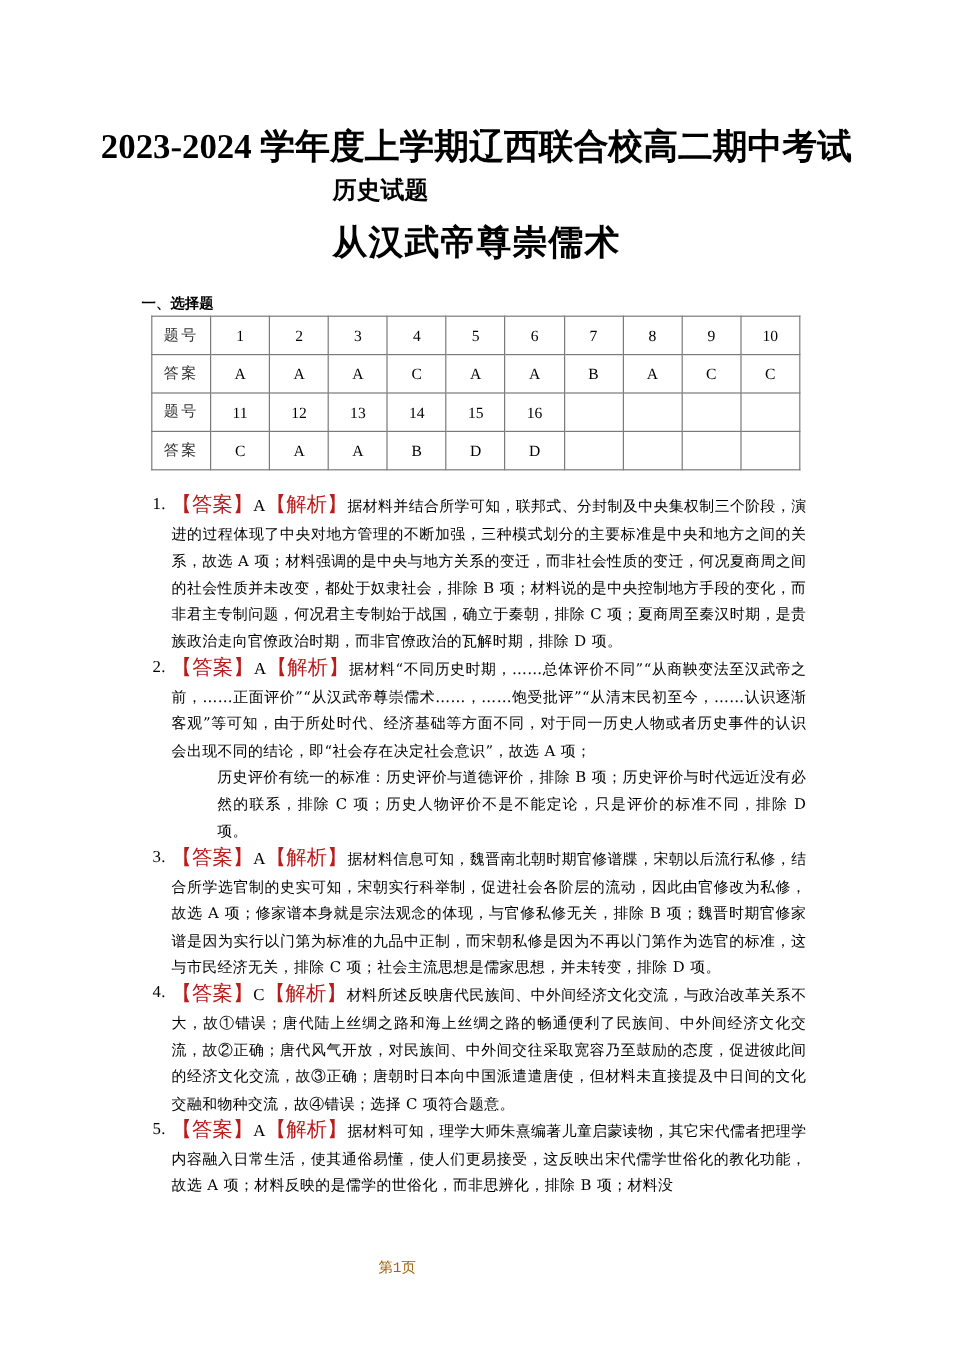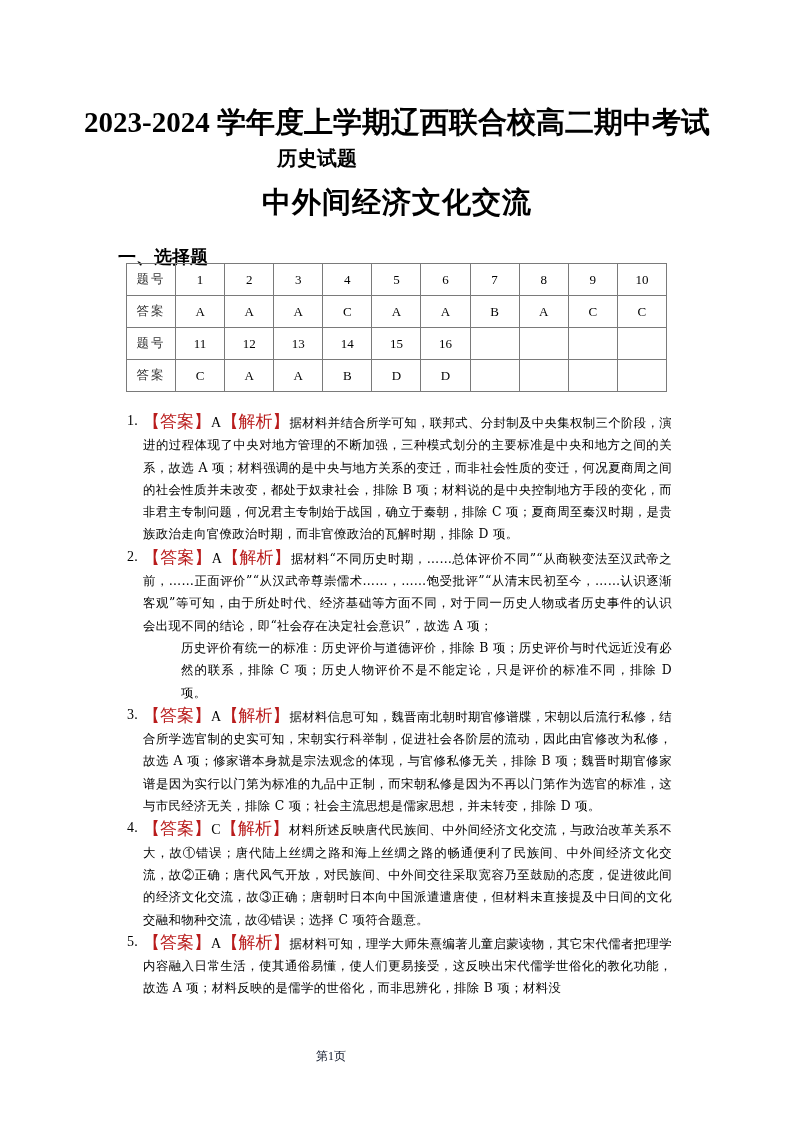--- a/index.html
+++ b/index.html
@@ -5,40 +5,40 @@
   html, body { margin: 0; padding: 0; background: #ffffff; }
   body { width: 794px; height: 1123px; position: relative; overflow: hidden;
          font-family: "DejaVu Serif", "Liberation Serif", serif; color: #000; }
   .title1 { position: absolute; top: 103px; left: 0; width: 794px; text-align: center;
             font-family: "Liberation Serif", "DejaVu Serif", serif; font-weight: bold; font-size: 29px; letter-spacing: 0px; }
   .title2 { position: absolute; top: 145px; left: 0; width: 634px; text-align: center;
             font-weight: bold; font-size: 20px; }
   .title3 { position: absolute; top: 183px; left: 0; width: 794px; text-align: center;
             font-family: "DejaVu Sans", "Liberation Sans", sans-serif; font-weight: bold; font-size: 29px; letter-spacing: 1px; }
   .section-heading { position: absolute; top: 245px; left: 118px; font-family: "DejaVu Sans", sans-serif;
-            font-weight: bold; font-size: 18px; }
+            font-weight: bold; font-size: 12px; }
   table.answers { position: absolute; top: 263px; left: 126px; border-collapse: collapse; width: 541px; }
   table.answers td { border: 1px solid #7a7a7a; height: 31px; text-align: center; font-size: 13px;
             font-family: "Liberation Serif", "DejaVu Serif", serif; padding: 0; width: 40px; }
   table.answers td.rowhead { font-family: "DejaVu Sans", sans-serif; font-size: 12.5px; color: #333; letter-spacing: 2px; }
   .items { position: absolute; top: 410px; left: 127px; width: 545px; }
   .item { position: relative; padding-left: 16px; font-size: 12.4px; line-height: 22.3px; text-align: justify; letter-spacing: 0.35px; }
   .item .num { position: absolute; left: 0; top: 0; font-family: "Liberation Serif", serif; font-size: 14px; }
   .item .tag { color: #b91c1c; font-family: "DejaVu Sans", sans-serif; font-size: 17px; letter-spacing: 0; }
   .item .ans { font-family: "Liberation Serif", serif; font-size: 14px; }
   .item .para { display: block; padding-left: 2px; margin-left: 36px; }
   .footer { position: absolute; top: 1048px; left: 0; width: 662px; text-align: center;
-            font-family: Liberation Serif, serif; font-size: 12px; color: #0f172a; }
+            font-family: Liberation Mono, monospace; font-size: 12px; color: #a16207; }
 </style>
 </head>
 <body>
 
 <div class="title1">2023-2024 学年度上学期辽西联合校高二期中考试</div>
 <div class="title2">历史试题</div>
-<div class="title3">中外间经济文化交流</div>
+<div class="title3">从汉武帝尊崇儒术</div>
 
 <div class="section-heading">一、选择题</div>
 
 <table class="answers">
   <tbody id="answer-tbody">
       <tr>
         <td class="rowhead">题号</td>
         <td>1</td>
         <td>2</td>
         <td>3</td>

